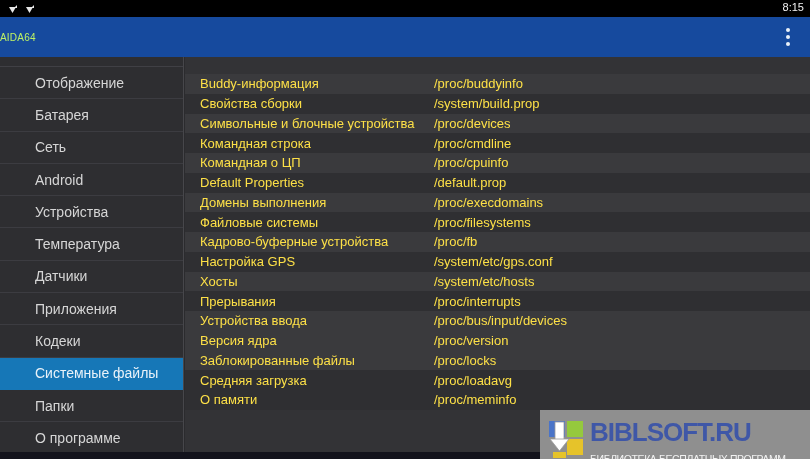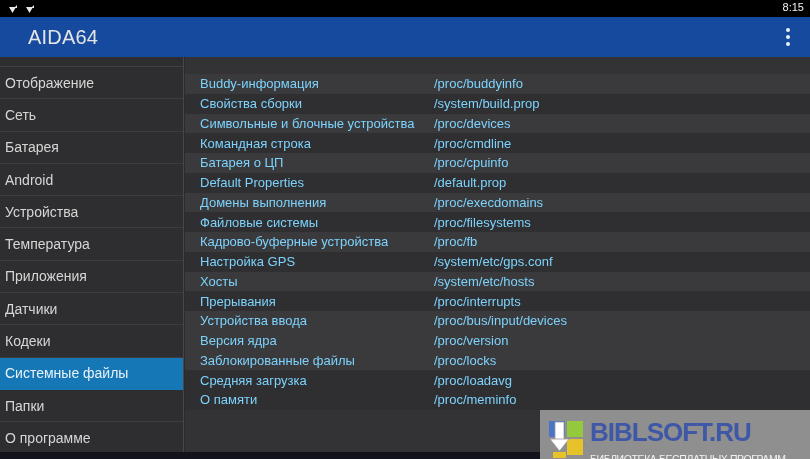--- a/index.html
+++ b/index.html
@@ -10,41 +10,41 @@
   
   #status-bar { position:absolute; left:0; top:0; width:810px; height:17px;
                 background:#000; display:flex; align-items:center; }
   .status-icons { display:flex; gap:5px; margin-left:7px; }
   .status-icons svg { display:block; }
   #status-time { position:absolute; right:6px; top:1px; color:#f2f2f2; font-size:11px; }
 
   
   #app-bar { position:absolute; left:0; top:17px; width:810px; height:40px;
              background:#164a9e; display:flex; align-items:center; }
-  #app-title { color:#e5e5e5; font-size:20px; margin-left:28px; letter-spacing:.2px; }
+  #app-title { color:#bef264; font-size:10px; letter-spacing:.2px; }
   #overflow-btn { position:absolute; right:8px; top:4px; width:28px; height:32px;
                   display:flex; flex-direction:column; align-items:center; justify-content:center; gap:3px;
                   cursor:pointer; }
   #overflow-btn i { width:4px; height:4px; border-radius:50%; background:#eaf1f8; display:block; }
 
   
   #sidebar { position:absolute; left:0; top:57px; width:184px; height:395px;
              background:#2e2e31; border-right:1px solid #47474b; overflow:hidden; }
   .sidebar-partial { height:10px; border-bottom:1px solid #404045; }
   .sidebar-item { height:32.3px; display:flex; align-items:center;
                   border-bottom:1px solid #3c3c41; color:#d6d6d6; font-size:14px;
-                  padding-left:5px; cursor:pointer; }
+                  padding-left:35px; cursor:pointer; }
   .sidebar-item.selected { background:#1677b7; color:#e9f2f9; border-bottom-color:#1677b7; }
 
   
   #content { position:absolute; left:185px; top:57px; width:625px; height:395px;
              background:#333336; overflow:hidden; }
   #rows { position:absolute; left:0; top:17px; width:100%; }
   .row { height:19.75px; position:relative; display:flex; align-items:center;
-         font-size:13px; color:#7dd3fc; cursor:pointer; }
+         font-size:13px; color:#fde047; cursor:pointer; }
   .row.even { background:#3a3a3d; }
   .row.odd  { background:#2f2f32; }
   .row-label { margin-left:15px; white-space:nowrap; }
   .row-path  { position:absolute; left:249px; white-space:nowrap; }
 
   
   #bottom-strip { position:absolute; left:0; top:452px; width:810px; height:7px;
                   background:#13131c; }
 
   
@@ -88,40 +88,40 @@
         <i></i>
     </div>
   </div>
 
   <div id="sidebar">
     <div class="sidebar-partial"></div>
 
   <div class="sidebar-item even">
         <span class="sidebar-label">Отображение</span>
       </div>
+      <div class="sidebar-item even">
+        <span class="sidebar-label">Батарея</span>
+      </div>
       <div class="sidebar-item odd">
         <span class="sidebar-label">Сеть</span>
       </div>
-      <div class="sidebar-item even">
-        <span class="sidebar-label">Батарея</span>
-      </div>
       <div class="sidebar-item odd">
         <span class="sidebar-label">Android</span>
       </div>
       <div class="sidebar-item even">
         <span class="sidebar-label">Устройства</span>
       </div>
       <div class="sidebar-item odd">
         <span class="sidebar-label">Температура</span>
       </div>
+      <div class="sidebar-item even">
+        <span class="sidebar-label">Датчики</span>
+      </div>
       <div class="sidebar-item odd">
         <span class="sidebar-label">Приложения</span>
-      </div>
-      <div class="sidebar-item even">
-        <span class="sidebar-label">Датчики</span>
       </div>
       <div class="sidebar-item even">
         <span class="sidebar-label">Кодеки</span>
       </div>
       <div class="sidebar-item selected even">
         <span class="sidebar-label">Системные файлы</span>
       </div>
       <div class="sidebar-item odd">
         <span class="sidebar-label">Папки</span>
       </div>
@@ -143,21 +143,21 @@
         </div>
         <div class="row even">
           <span class="row-label">Символьные и блочные устройства</span>
           <span class="row-path">/proc/devices</span>
         </div>
         <div class="row odd">
           <span class="row-label">Командная строка</span>
           <span class="row-path">/proc/cmdline</span>
         </div>
         <div class="row even">
-          <span class="row-label">Батарея о ЦП</span>
+          <span class="row-label">Командная о ЦП</span>
           <span class="row-path">/proc/cpuinfo</span>
         </div>
         <div class="row odd">
           <span class="row-label">Default Properties</span>
           <span class="row-path">/default.prop</span>
         </div>
         <div class="row even">
           <span class="row-label">Домены выполнения</span>
           <span class="row-path">/proc/execdomains</span>
         </div>

